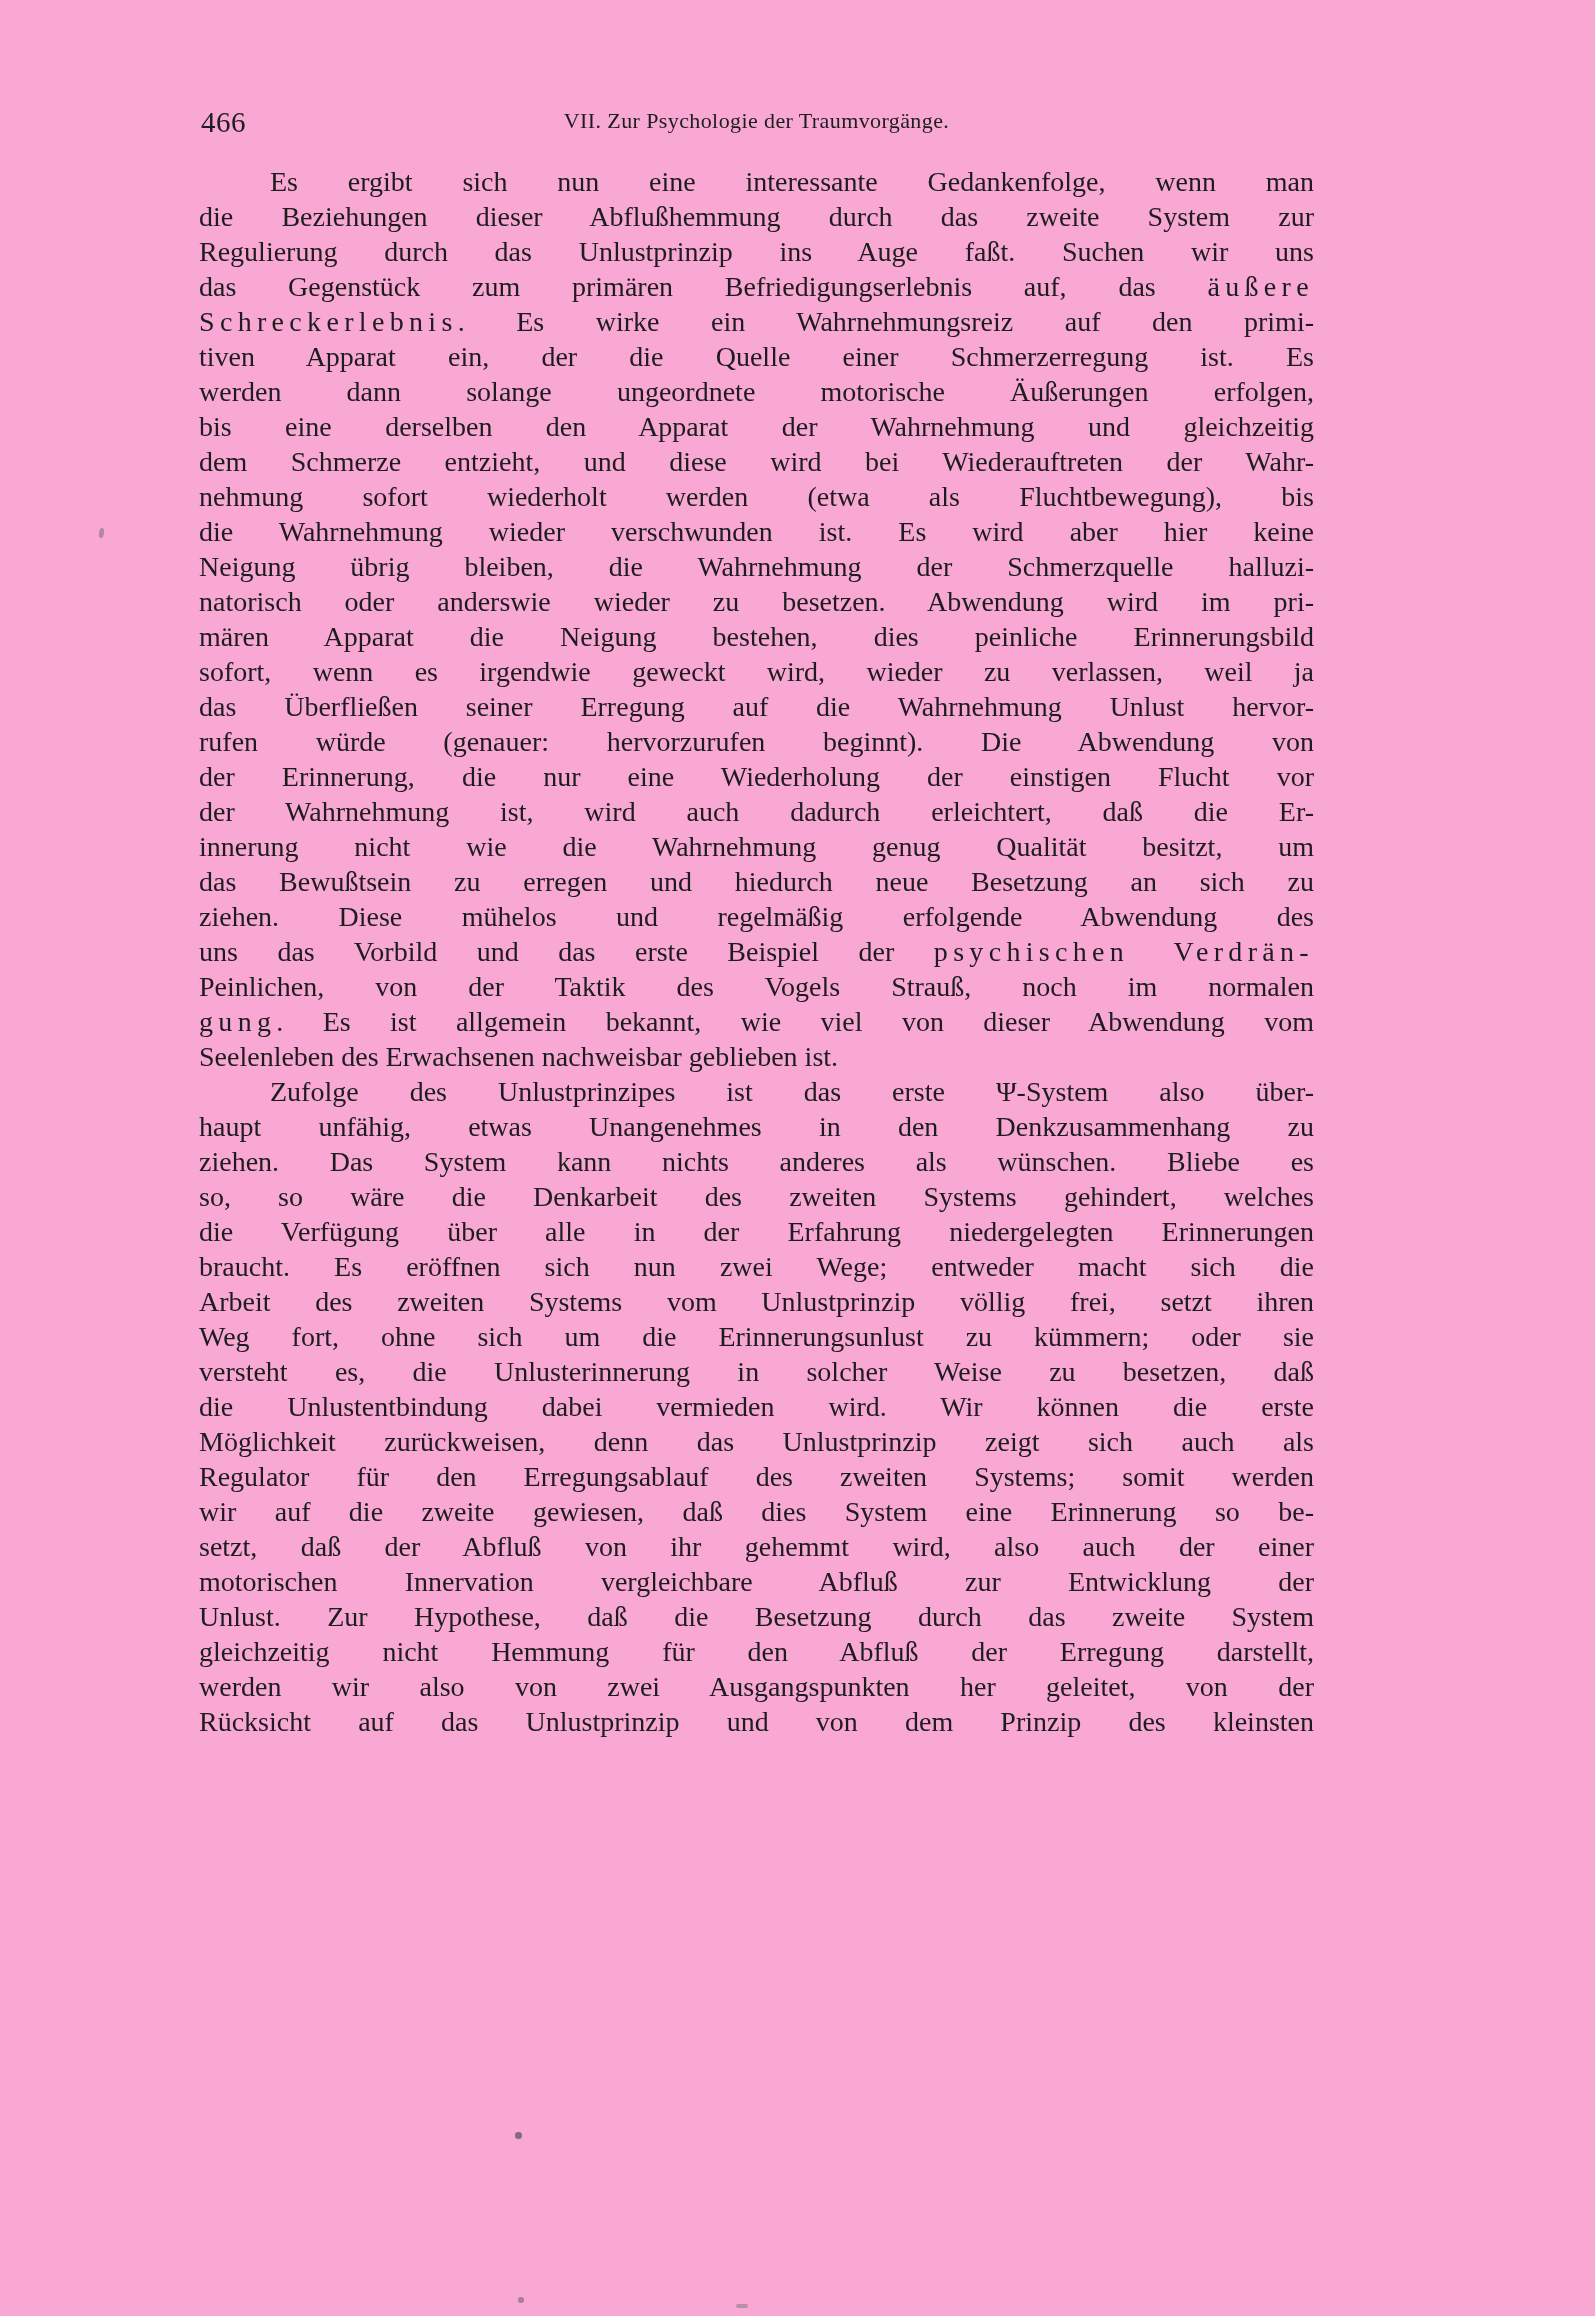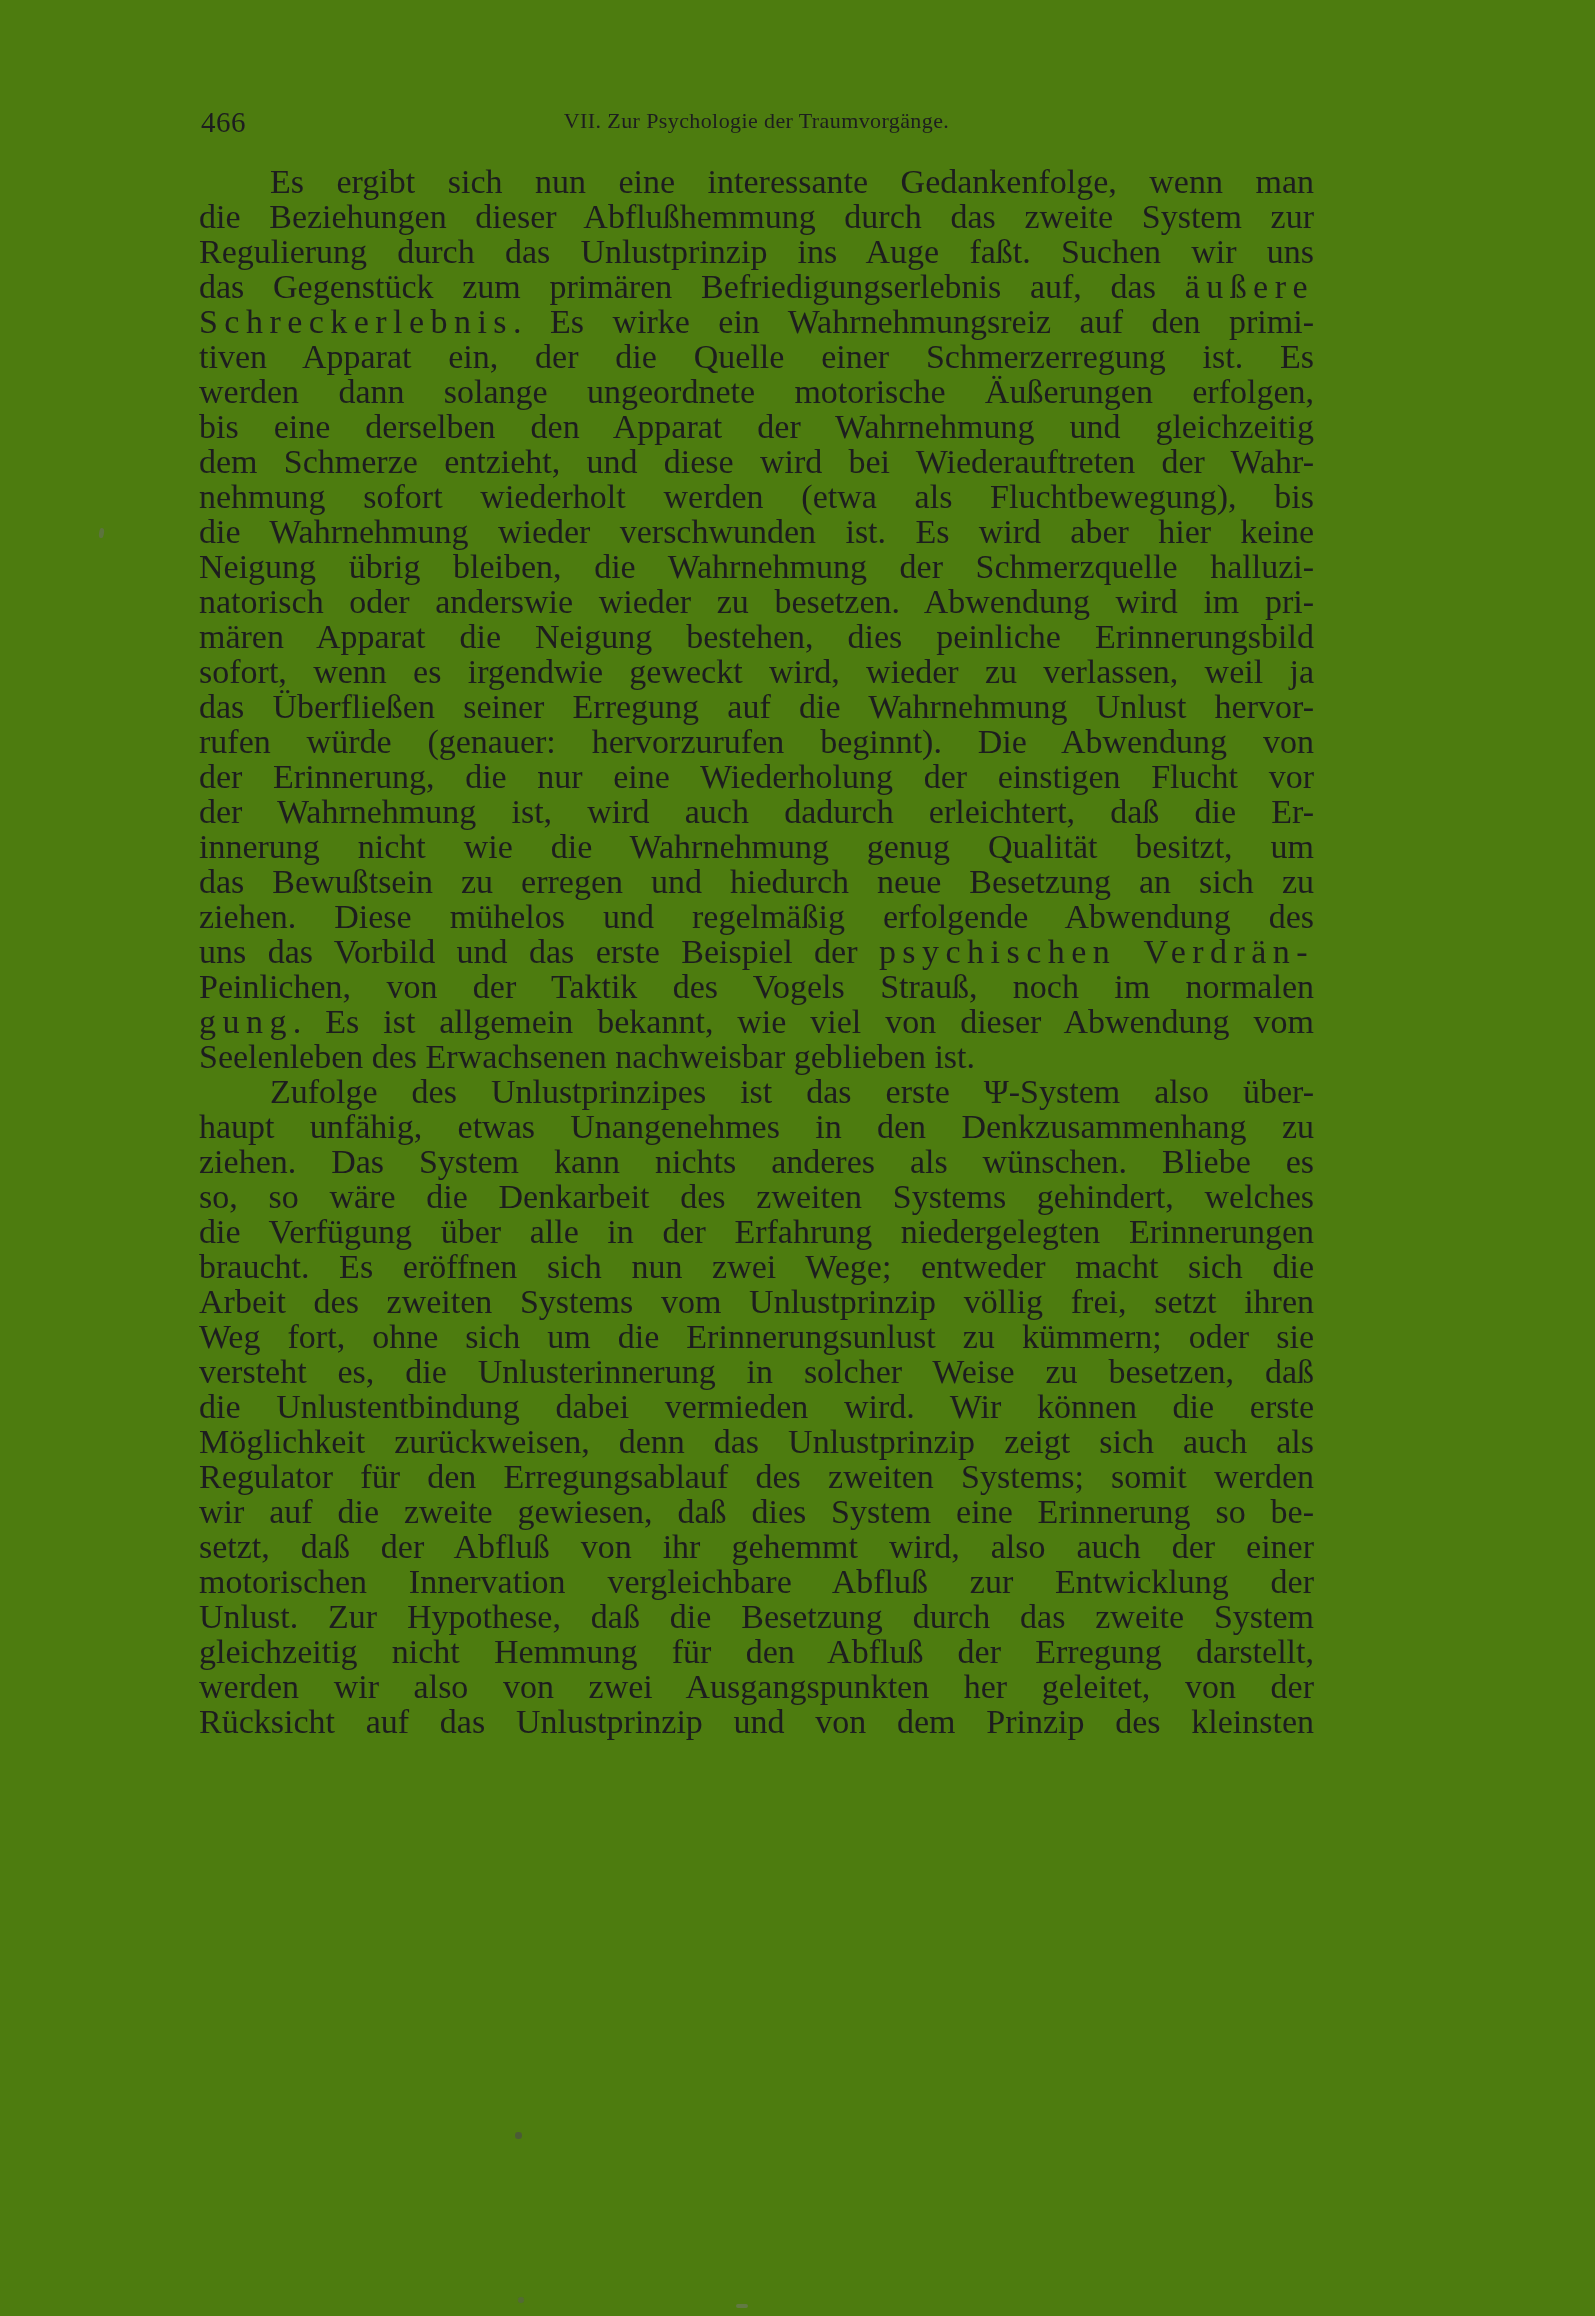--- a/index.html
+++ b/index.html
@@ -35,21 +35,21 @@
   }
   .running-title {
     text-align: center;
     font-size: 22px;
     padding-top: 4.7px;
     letter-spacing: 0.4px;
   }
   .text-block { width: 100%; }
   .paragraph { width: 100%; }
   .line {
-    font-size: 34px;
+    font-size: 28px;
     line-height: 35px;
     text-align: justify;
     text-align-last: justify;
     -moz-text-align-last: justify;
     white-space: normal;
   }
   .line.indent { text-indent: 71px; }
   .line.no-justify {
     text-align-last: left;
     -moz-text-align-last: left;
@@ -71,21 +71,21 @@
     background: #5a5a5a; opacity: 0.5; border-radius: 50%;
   }
   .artifact-dash {
     left: 736px; top: 2304px; width: 12px; height: 3.7px;
     background: #777; opacity: 0.5; border-radius: 1.9px;
   }
 </style>
 </head>
 <body>
 
-<div class="page" style="background: #4d7c0f; color: rgb(29, 29, 31);">
+<div class="page" style="background: #f9a8d4; color: rgb(29, 29, 31);">
   <div class="content">
     <div class="page-header">
       <span class="page-number">466</span>
       <div class="running-title">VII. Zur Psychologie der Traumvorgänge.</div>
     </div>
     <div class="text-block">
         <div class="paragraph">
           <div class="line indent">Es ergibt sich nun eine interessante Gedankenfolge, wenn man</div>
           <div class="line">die Beziehungen dieser Abflußhemmung durch das zweite System zur</div>
           <div class="line">Regulierung durch das Unlustprinzip ins Auge faßt. Suchen wir uns</div>

